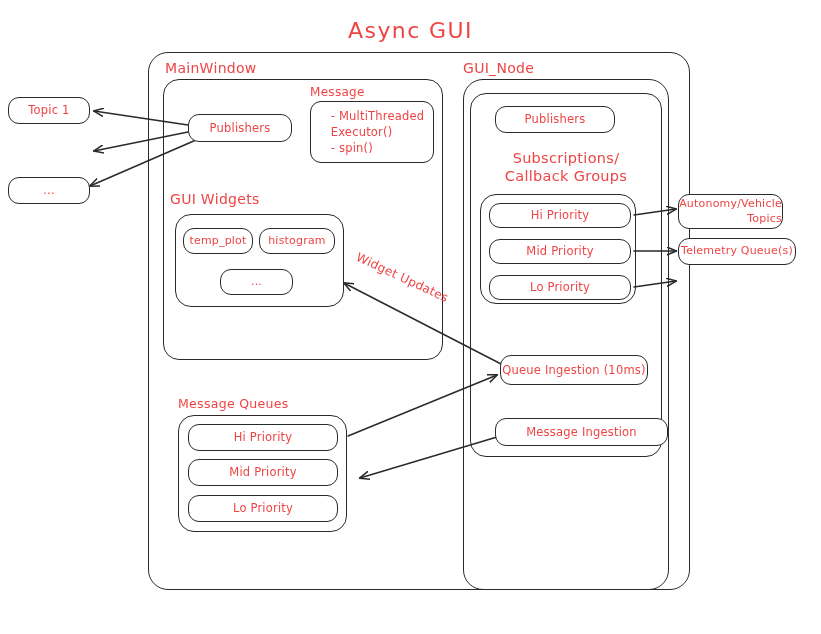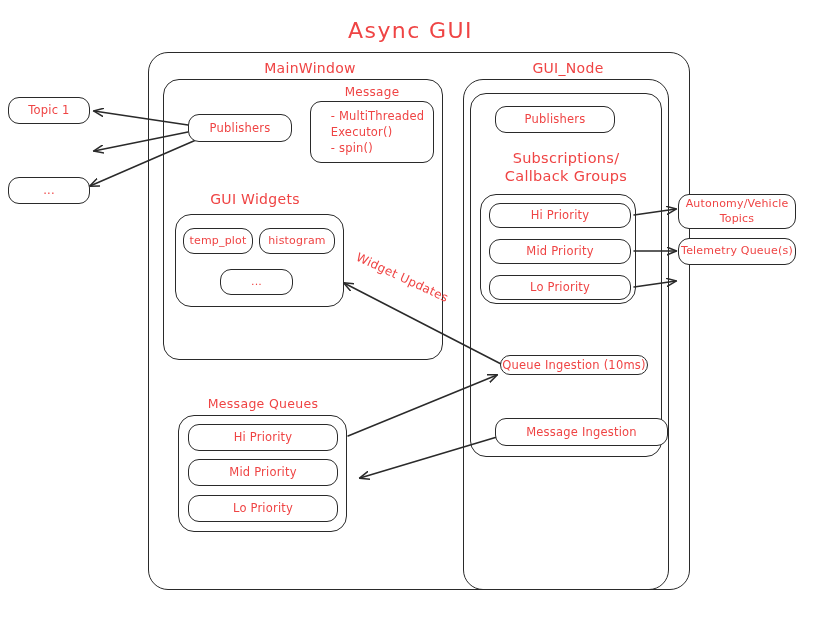--- a/index.html
+++ b/index.html
@@ -44,21 +44,21 @@
     background: transparent;
     border: 1.6px solid #2a2a2a;
     border-radius: 16px;
     z-index: 1;
   }
   .group-outer {
     border-radius: 20px;
   }
   .caption {
     position: absolute;
-    text-align: center;
+    text-align: left;
     line-height: 1.25;
     z-index: 4;
     letter-spacing: 0.3px;
     white-space: pre-line;
   }
   #title {
     position: absolute;
     width: 821px;
     text-align: center;
     top: 18px;
@@ -168,28 +168,28 @@
   <div class="node" style="left:489px; top:203px; width:142px; height:25px; font-size:11.5px;">
     <span>Hi Priority</span>
   </div>
   <div class="node" style="left:489px; top:239px; width:142px; height:25px; font-size:11.5px;">
     <span>Mid Priority</span>
   </div>
   <div class="node" style="left:489px; top:275px; width:142px; height:25px; font-size:11.5px;">
     <span>Lo Priority</span>
   </div>
 
-  <div class="node" style="left:500px; top:355px; width:148px; height:20px; font-size:11.5px;">
+  <div class="node" style="left:500px; top:355px; width:148px; height:30px; font-size:11.5px;">
     <span>Queue Ingestion (10ms)</span>
   </div>
   <div class="node" style="left:495px; top:418px; width:173px; height:28px; font-size:11.5px;">
     <span>Message Ingestion</span>
   </div>
 
-  <div class="node" style="left:678px; top:194px; width:118px; height:35px; font-size:11px;">
+  <div class="node" style="left:678px; top:194px; width:105px; height:35px; font-size:11px;text-align:right;">
     <span style="white-space:pre-line;">Autonomy/Vehicle
 Topics</span>
   </div>
   <div class="node" style="left:678px; top:238px; width:118px; height:27px; font-size:11px;">
     <span style="white-space:pre-line;">Telemetry Queue(s)</span>
   </div>
 
   <div class="edge-label" style="left:360px; top:250px; transform: rotate(25deg); transform-origin: left top;">Widget Updates</div>
 
 </div>

